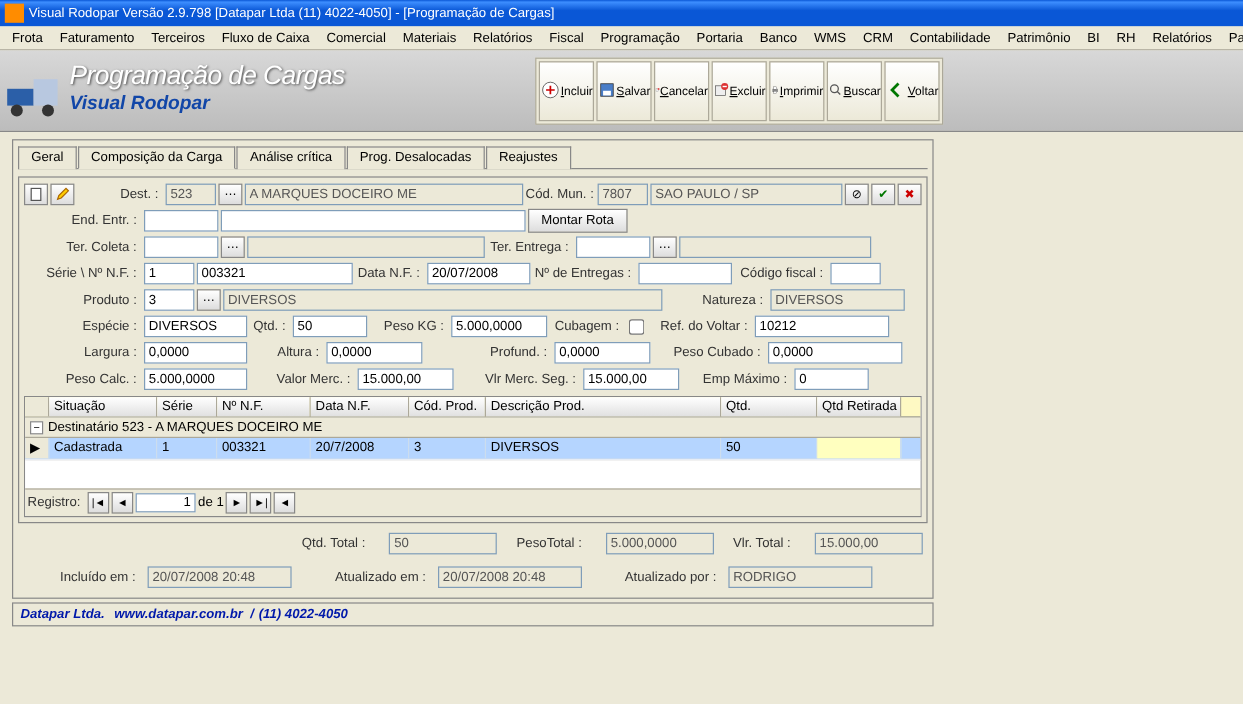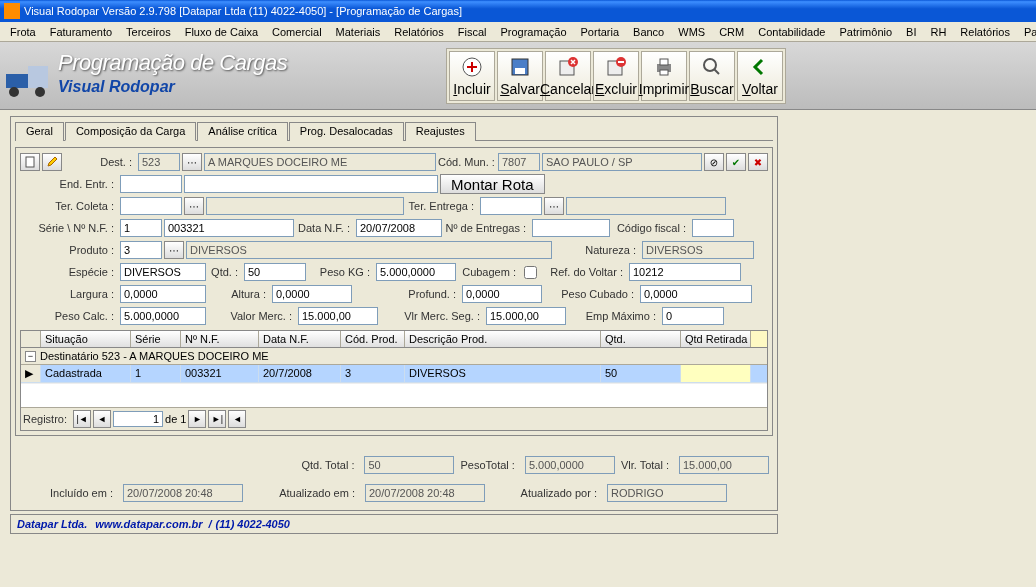--- a/index.html
+++ b/index.html
@@ -11,59 +11,59 @@
 .menubar { background: #ece9d8; border-bottom: 1px solid #aca899; height: 20px; display: flex; align-items: center; padding: 0 4px; gap: 2px; white-space: nowrap; overflow: hidden; }
 .menubar span { padding: 2px 6px; cursor: default; }
 
 .header-area { background: linear-gradient(to bottom, #d8d8d8, #bcbcbc); height: 68px; position: relative; border-bottom: 1px solid #888; }
 .header-titles { position: absolute; left: 58px; top: 8px; }
 .header-titles .t1 { font-size: 22px; font-weight: normal; color: #fff; text-shadow: 1px 1px 2px #555; font-style: italic; letter-spacing: -0.5px; }
 .header-titles .t2 { font-size: 16px; font-weight: bold; color: #1146a8; font-style: italic; margin-top: 2px; }
 .truck-icon { position: absolute; left: 4px; top: 18px; width: 48px; height: 40px; }
 
 .toolbar { position: absolute; right: 250px; top: 6px; display: flex; gap: 2px; background: #ece9d8; border: 1px solid #aca899; padding: 2px; }
-.tool-btn { width: 46px; height: 50px; border: 1px solid #aca899; background: linear-gradient(#fff,#ece9d8); display: flex; flex-direction: column; align-items: center; justify-content: center; cursor: pointer; font-size: 14px; }
+.tool-btn { width: 46px; height: 50px; border: 1px solid #aca899; background: linear-gradient(#fff,#ece9d8); display: flex; flex-direction: row; align-items: center; justify-content: center; cursor: pointer; font-size: 10px; }
 .tool-btn .ico { width: 24px; height: 24px; margin-bottom: 2px; }
 .tool-btn span { text-decoration: underline; text-decoration-color: transparent; }
 .tool-btn span::first-letter { text-decoration: underline; }
 
 .workspace { background: #ece9d8; padding: 6px 10px; }
 .panel { border: 1px solid #888; background: #ece9d8; width: 768px; padding: 4px 4px 6px 4px; }
 
 .tabs { display: flex; border-bottom: 1px solid #888; margin-bottom: 6px; height: 20px; }
 .tab { padding: 2px 10px; border: 1px solid #888; border-bottom: none; background: #ece9d8; margin-right: 1px; position: relative; top: 1px; cursor: pointer; }
 .tab.active { background: #ece9d8; border-bottom: 1px solid #ece9d8; font-weight: normal; }
 
 .form-area { border: 1px solid #888; background: #ece9d8; padding: 4px; position: relative; }
 
 .row { display: flex; align-items: center; margin-bottom: 2px; min-height: 20px; gap: 2px; }
 .lbl { color: #333; text-align: right; padding-right: 4px; white-space: nowrap; }
 .inp { border: 1px solid #7f9db9; background: #fff; height: 18px; padding: 1px 3px; font-size: 11px; font-family: inherit; }
 .inp.ro { background: #ece9d8; color: #555; }
 .btn-sm { width: 20px; height: 18px; border: 1px solid #888; background: linear-gradient(#fff,#ddd); cursor: pointer; font-size: 10px; padding: 0; display: inline-flex; align-items: center; justify-content: center; }
-.btn-montar { height: 20px; border: 1px solid #888; background: linear-gradient(#fff,#ddd); padding: 0 10px; cursor: pointer; font-size: 15px; }
+.btn-montar { height: 20px; border: 1px solid #888; background: linear-gradient(#fff,#ddd); padding: 0 10px; cursor: pointer; font-size: 11px; }
 .chk { margin: 0 2px; }
 
 .grid { border: 1px solid #888; background: #fff; margin-top: 4px; }
 .grid-head { display: flex; background: #fef9c3; border-bottom: 1px solid #888; }
 .grid-head > div { border-right: 1px solid #aca899; padding: 2px 4px; font-size: 11px; background: linear-gradient(#fff,#e0e0e0); overflow: hidden; white-space: nowrap; }
 .grid-body { min-height: 48px; }
 .grid-group { background: #ece9d8; padding: 2px 4px; border-bottom: 1px solid #aca899; display: flex; align-items: center; }
 .grid-group .collapse { width: 11px; height: 11px; border: 1px solid #888; background: #fff; display: inline-flex; align-items: center; justify-content: center; font-size: 9px; margin-right: 4px; cursor: pointer; line-height: 1; }
 .grid-row { display: flex; background: #fff; border-bottom: 1px solid #cde; }
 .grid-row.sel { background: #b5d5ff; }
 .grid-row > div { border-right: 1px solid #cde; padding: 2px 4px; overflow: hidden; white-space: nowrap; }
 .grid-row .yellow { background: #ffffbf; }
 .grid-blank { height: 24px; background: #fff; border-top: 1px solid #eee; }
 
 .navigator { display: flex; align-items: center; gap: 2px; padding: 2px; background: #ece9d8; border-top: 1px solid #aca899; }
 .nav-btn { width: 18px; height: 18px; border: 1px solid #888; background: linear-gradient(#fff,#ddd); cursor: pointer; font-size: 9px; display: inline-flex; align-items: center; justify-content: center; padding: 0; }
 .nav-inp { width: 50px; text-align: right; border: 1px solid #7f9db9; height: 16px; padding: 0 3px; font-size: 11px; }
 
-.totals { display: flex; justify-content: flex-end; align-items: center; gap: 6px; margin-top: 18px; padding: 2px 4px; }
+.totals { display: flex; justify-content: flex-end; align-items: center; gap: 16px; margin-top: 6px; padding: 2px 4px; }
 .totals .inp { width: 90px; }
 
 .audit { display: flex; align-items: center; gap: 6px; margin-top: 6px; padding: 2px 4px; }
 .audit .inp { background: #ece9d8; color: #555; }
 
 .statusbar { border: 1px solid #888; background: #ece9d8; width: 768px; height: 20px; display: flex; align-items: center; padding: 0 6px; font-size: 11px; margin-top: 3px; }
 .statusbar .company { color: #0019aa; font-weight: bold; font-style: italic; margin-right: 8px; }
 .statusbar .url { color: #0019aa; font-weight: bold; font-style: italic; margin-right: 6px; }
 .statusbar .phone { color: #0019aa; font-weight: bold; font-style: italic; }
 

